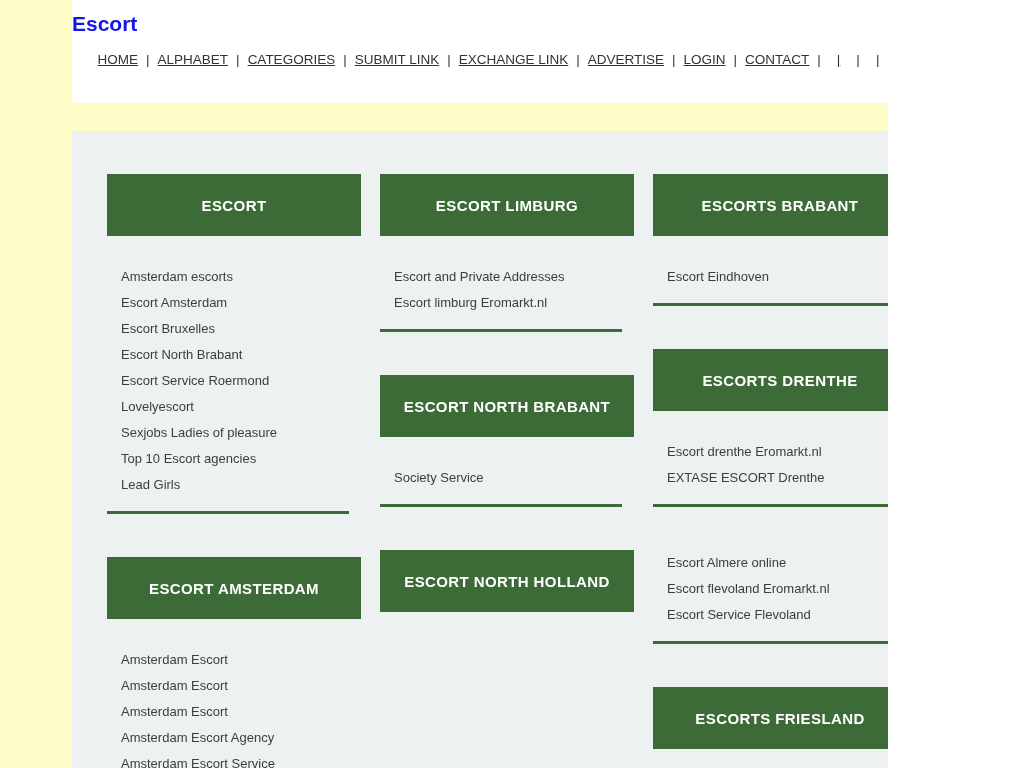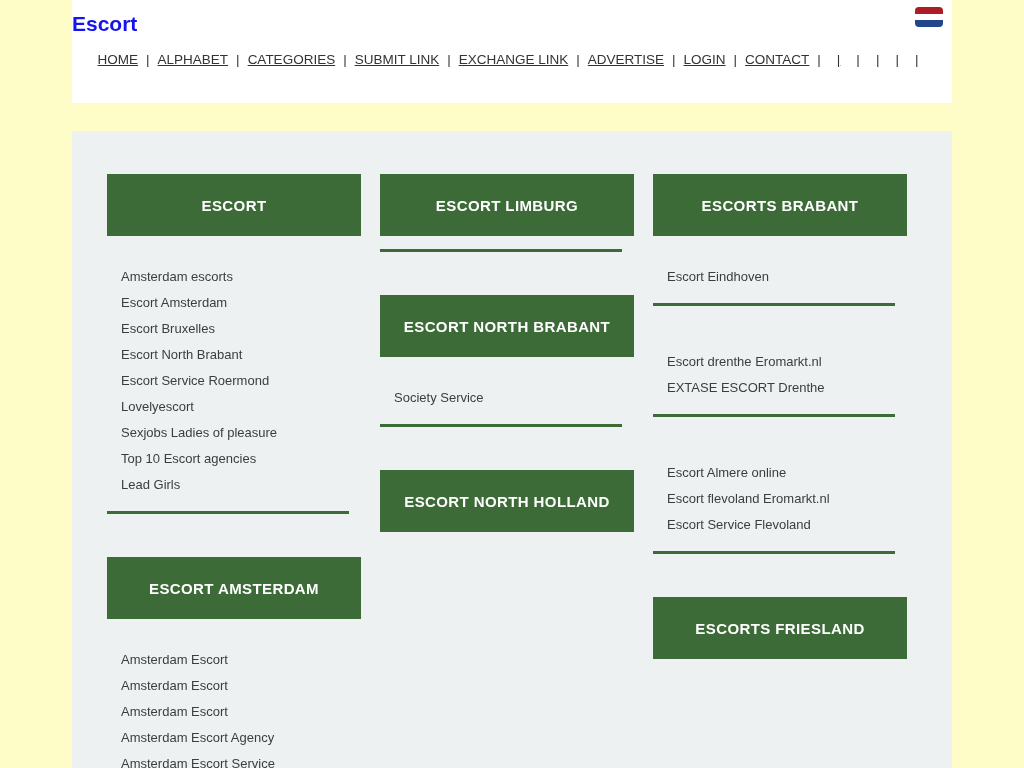--- a/index.html
+++ b/index.html
@@ -3,21 +3,21 @@
 <meta charset="utf-8">
 <style>
   :root{
     --bg-yellow:#FEFDC8; --header-bg:#FFFFFF; --content-bg:#EDF1F2;
     --green:#3C6B37; --title-blue:#1414EE; --nav-text:#333333; --link-text:#3D3D3D;
     --flag-red:#AE1C28; --flag-white:#FFFFFF; --flag-blue:#21468B;
   }
   *{margin:0;padding:0;box-sizing:border-box;}
   html,body{width:1024px;height:768px;overflow:hidden;}
   body{font-family:"Liberation Sans",sans-serif;}
-  .page{position:relative;width:1024px;height:768px;background:var(--bg-yellow);overflow:hidden;}
+  .page{position:relative;width:888px;height:768px;background:var(--bg-yellow);overflow:hidden;}
   .header{position:absolute;left:72px;top:0;width:880px;height:103px;background:var(--header-bg);}
   .site-title{position:absolute;left:0;top:12px;font-size:21px;font-weight:bold;color:var(--title-blue);text-decoration:none;cursor:pointer;}
   .flag{position:absolute;top:7px;right:9px;width:28px;height:20px;border-radius:4px;overflow:hidden;cursor:pointer;box-shadow:0 0 0 1px rgba(0,0,0,0.08) inset;}
   .flag .stripe{height:33.34%;}
   .flag .red{background:var(--flag-red);}
   .flag .white{background:var(--flag-white);}
   .flag .blue{background:var(--flag-blue);}
   .nav{position:absolute;top:52px;left:0;right:0;text-align:center;font-size:13.5px;color:var(--nav-text);white-space:nowrap;text-decoration:underline;}
   .nav-link{margin:0 8px;color:var(--nav-text);text-decoration:none;cursor:pointer;}
   .sep{color:var(--nav-text);}
@@ -72,20 +72,24 @@
             <a class="link">Amsterdam Escort Agency</a>
             <a class="link">Amsterdam Escort Service</a>
           </div>
         </div>
       </div>
     <div class="col" id="col-1">
         <div class="section">
           <div class="box">
             <div class="box-title">ESCORT LIMBURG</div>
           </div>
+          <div class="links">
+            <a class="link">Escort and Private Addresses</a>
+            <a class="link">Escort limburg Eromarkt.nl</a>
+          </div>
           <div class="underline"></div>
         </div>
         <div class="section">
           <div class="box">
             <div class="box-title">ESCORT NORTH BRABANT</div>
           </div>
           <div class="links">
             <a class="link">Society Service</a>
           </div>
           <div class="underline"></div>
@@ -101,20 +105,23 @@
         <div class="section">
           <div class="box">
             <div class="box-title">ESCORTS BRABANT</div>
           </div>
           <div class="links">
             <a class="link">Escort Eindhoven</a>
           </div>
           <div class="underline"></div>
         </div>
         <div class="section">
+          <div class="box">
+            <div class="box-title">ESCORTS DRENTHE</div>
+          </div>
           <div class="links">
             <a class="link">Escort drenthe Eromarkt.nl</a>
             <a class="link">EXTASE ESCORT Drenthe</a>
           </div>
           <div class="underline"></div>
         </div>
         <div class="section">
           <div class="links">
             <a class="link">Escort Almere online</a>
             <a class="link">Escort flevoland Eromarkt.nl</a>

